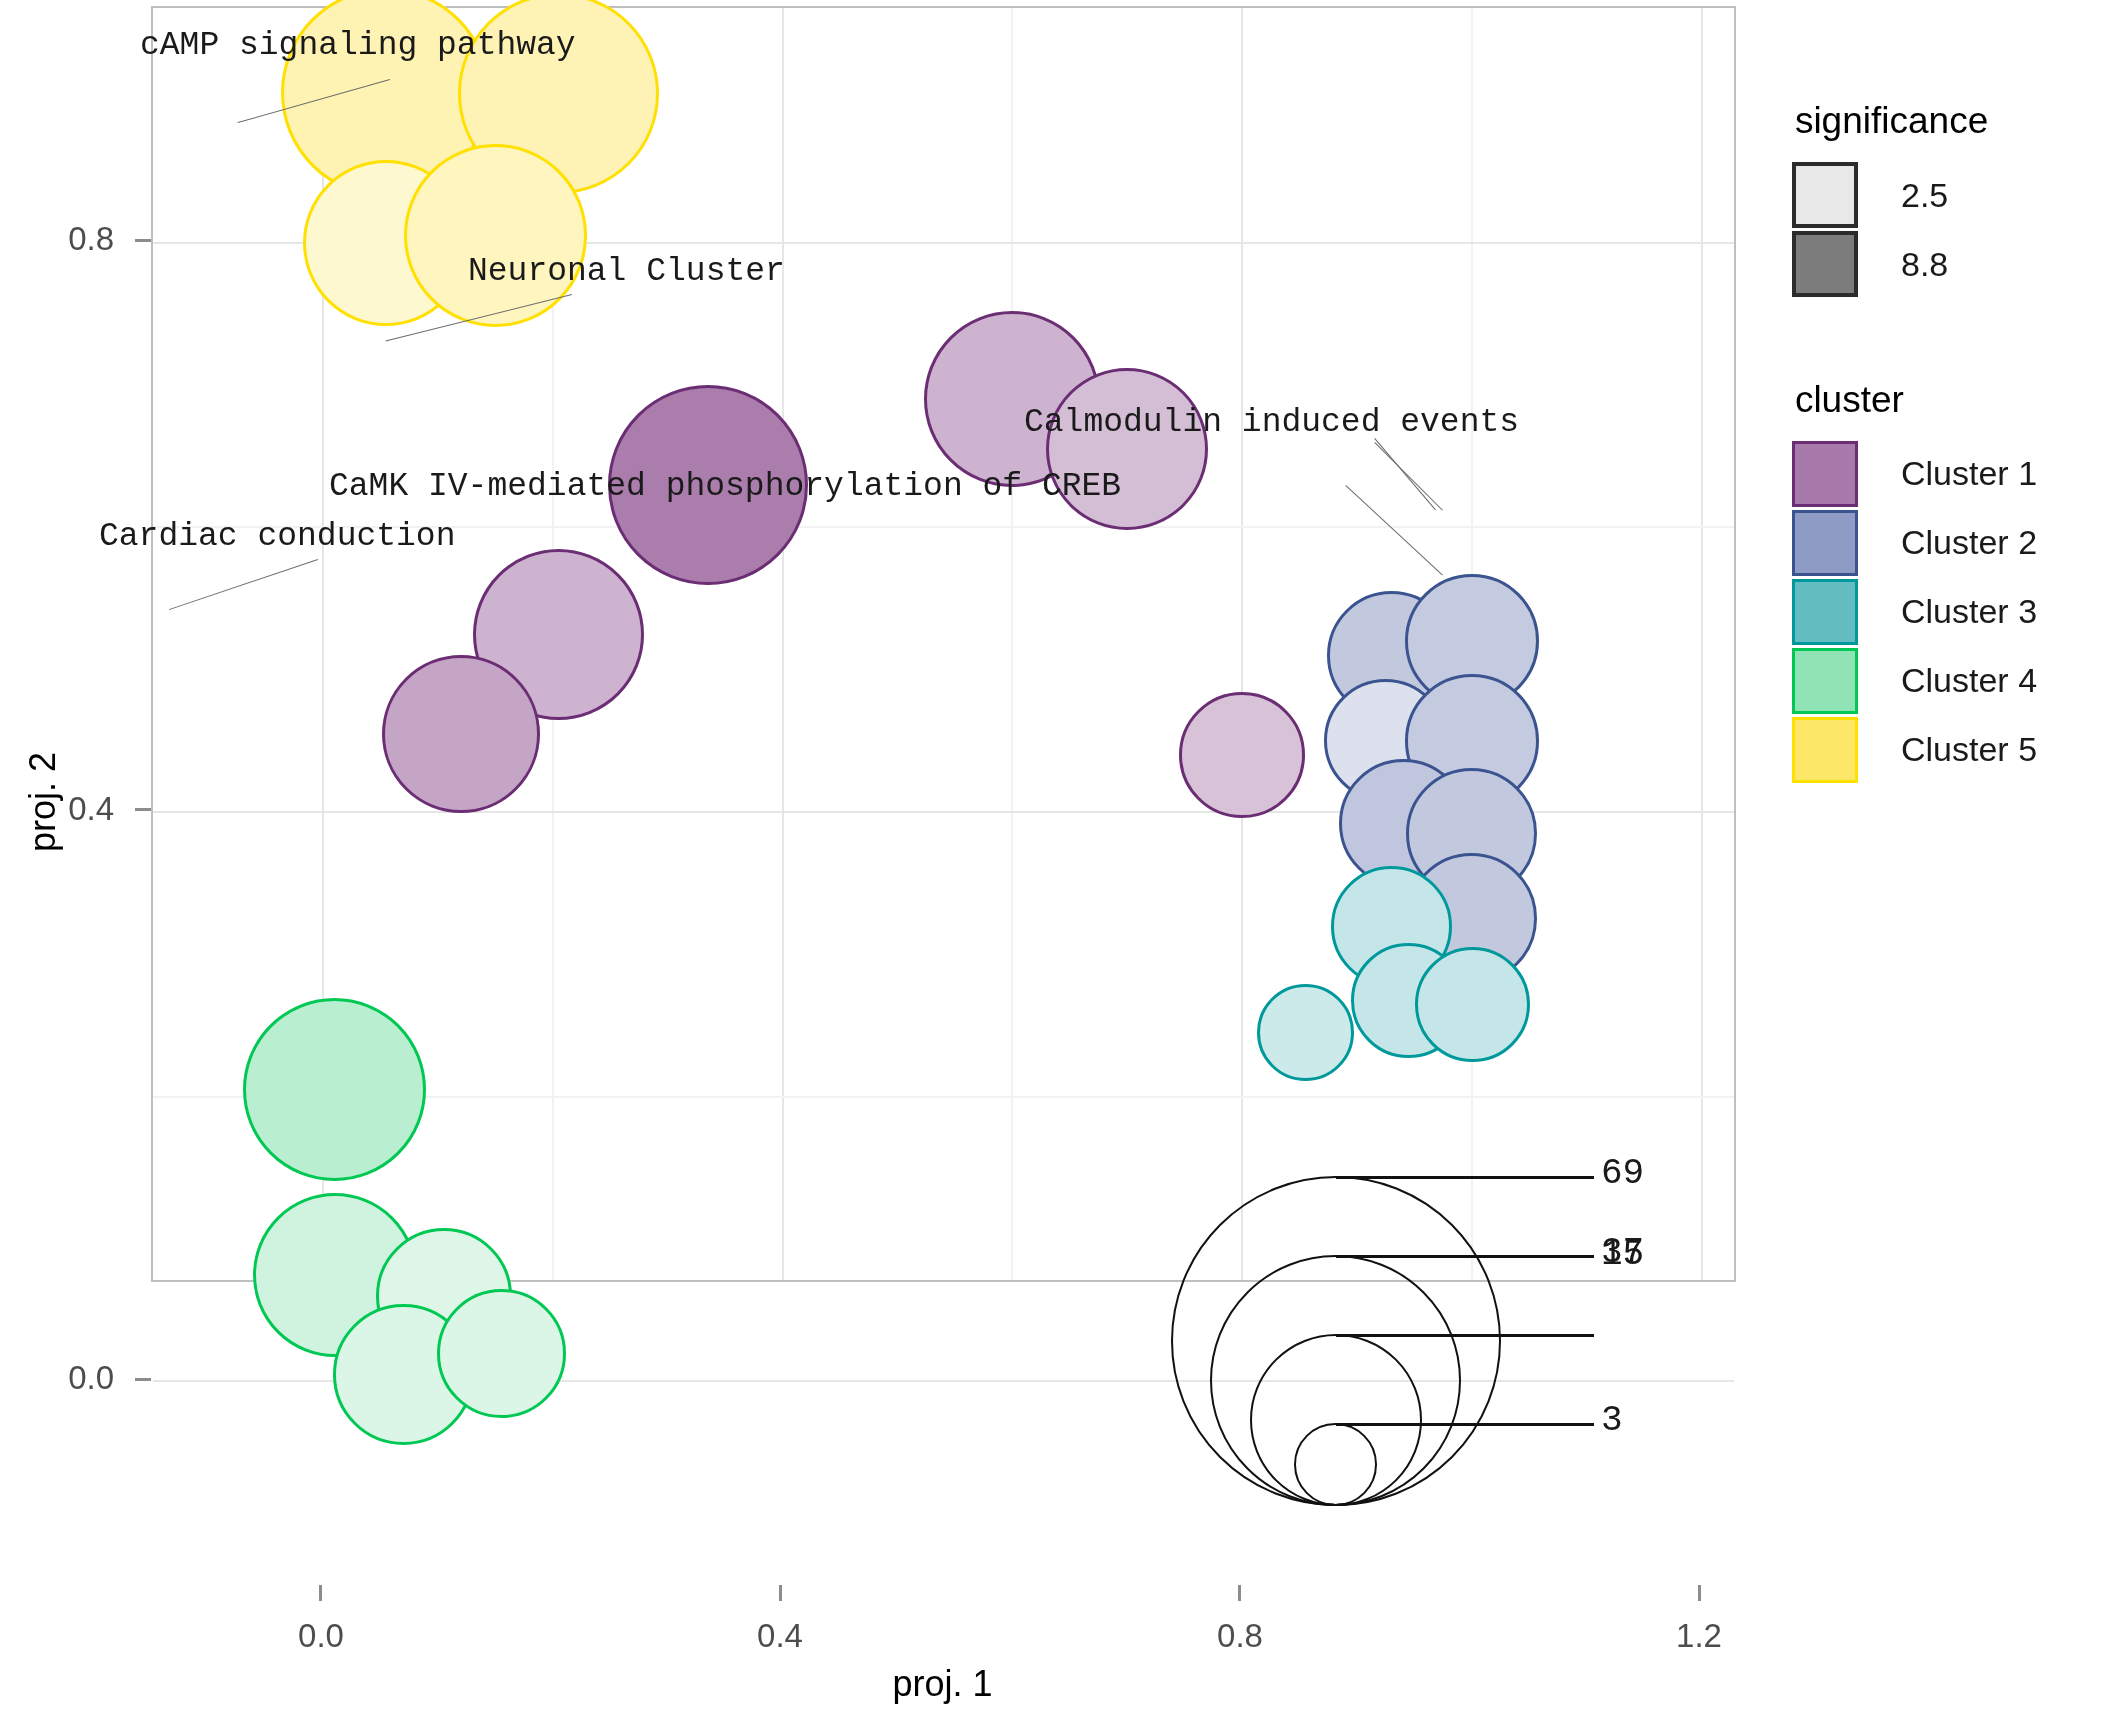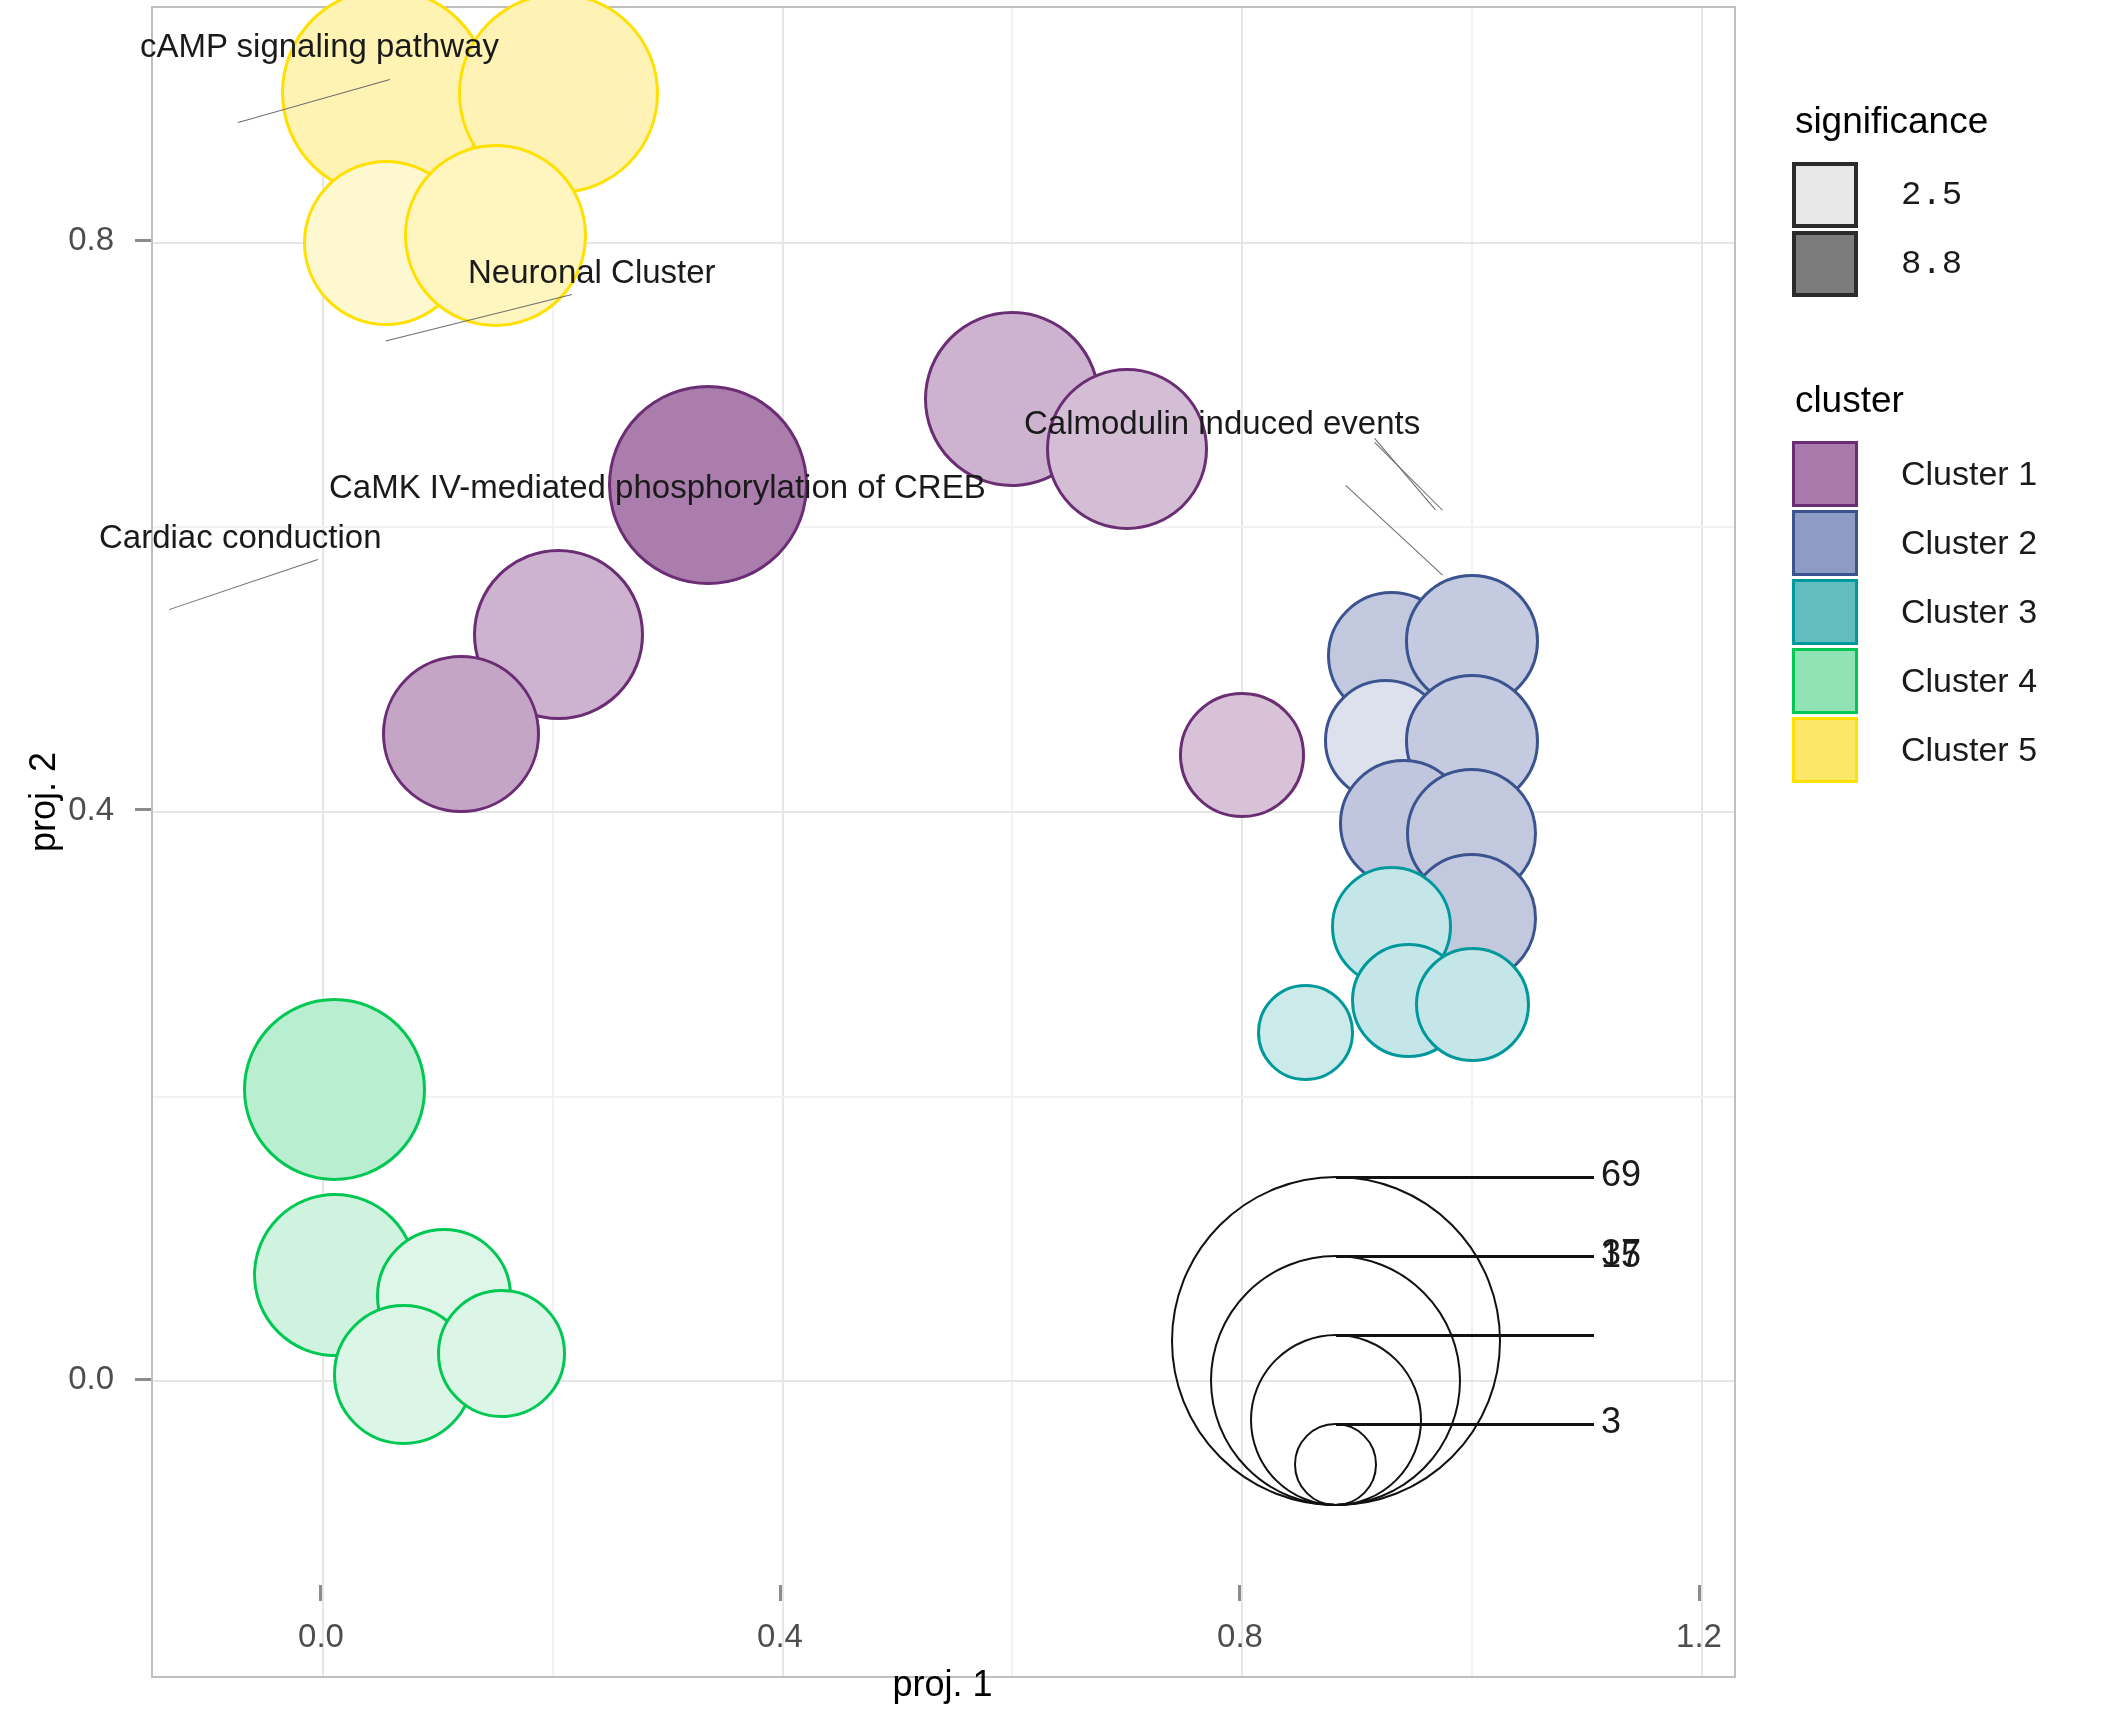--- a/index.html
+++ b/index.html
@@ -1,21 +1,21 @@
 <!DOCTYPE html>
 <html style="font-size:11.5px"><head>
 <meta charset="utf-8">
 <style>
   html,body{margin:0;padding:0;background:#ffffff;}
   body{width:2108px;height:1731px;font-family:"Liberation Sans",sans-serif;overflow:hidden;}
   #root{position:relative;width:2108px;height:1731px;background:#fff;}
 
   
-  #panel{position:absolute;left:151px;top:5.7px;width:1585px;height:1672px;background:#ffffff;
-         border:2.2px solid #bfbfbf;box-sizing:border-box;}
+  #panel{position:absolute;left:151px;top:5.7px;width:1585px;height:1276px;background:#ffffff;
+         border:2.2px solid #bfbfbf;box-sizing:border-box;font-family:Liberation Mono, monospace;}
   .gridmaj{position:absolute;background:#e6e6e6;}
   .gridmin{position:absolute;background:#f2f2f2;}
   .vline{width:2.2px;top:0;bottom:0;}
   .hline{height:2.2px;left:0;right:0;}
 
   
   .bubble{position:absolute;border-radius:50%;box-sizing:border-box;}
 
   
   .callout{position:absolute;white-space:nowrap;color:#1a1a1a;font-size:33px;line-height:1;}
@@ -36,21 +36,21 @@
   .sizelabel{position:absolute;font-size:36px;color:#1a1a1a;white-space:nowrap;}
 
   
   #legends{position:absolute;left:1792px;top:100px;width:308px;}
   .legtitle{font-size:37px;color:#000;margin:0 0 18.6px 2.9px;}
   .legrow{display:flex;align-items:center;height:69px;}
   .legkey{width:66px;height:66px;box-sizing:border-box;}
   .sigkey{border:4.3px solid #2b2b2b;}
   .clkey{border:3.6px solid #333;}
   .leglabel{font-size:34px;color:#1a1a1a;margin-left:43px;}
-  #siglist{margin-bottom:0;font-family:Liberation Mono, monospace;}
+  #siglist{margin-bottom:0;}
   #clusterblock{margin-top:80px;}
   .sigstack .legrow{height:69px;}
 </style>
 </head>
 <body>
 <div id="root">
 
 <div id="panel">
   <div id="gridlayer">
         <div class="vline gridmin" style="left: 399px;"></div>

